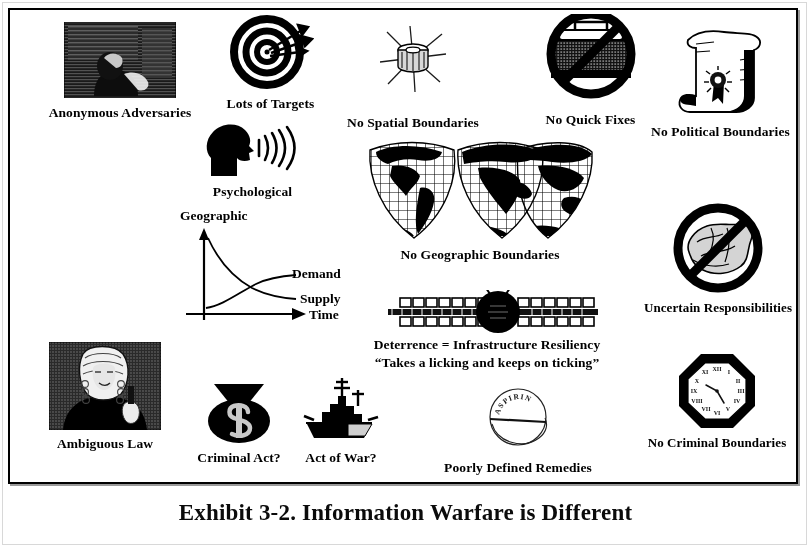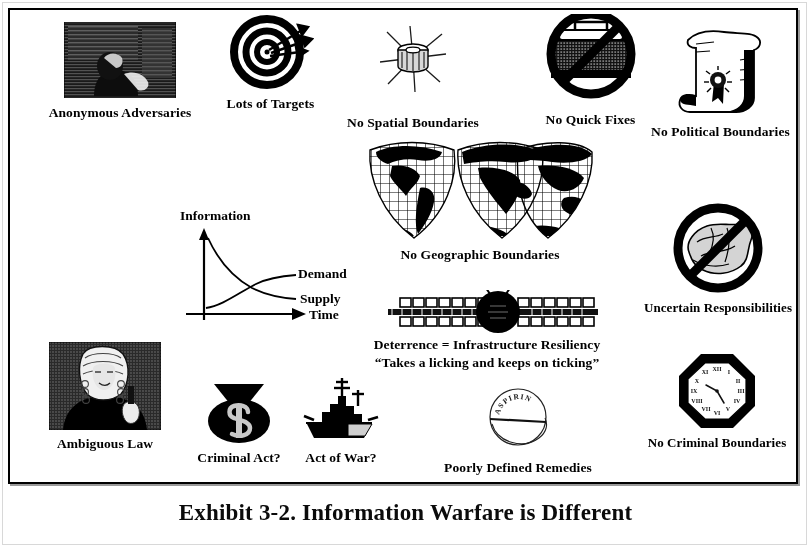--- a/index.html
+++ b/index.html
@@ -231,37 +231,53 @@
               <path d="M61 58 L66 58"></path>
             <path d="M45 64 L41 68"></path>
               <path d="M59 64 L63 68"></path>
           </g>
           <circle cx="52" cy="56" r="3.4" fill="#fff"></circle>
         </svg>
       </div>
       <div class="cap" style="margin-top:4px;text-align:center;">No Political Boundaries</div>
     </div>
 
+    <div class="item" style="left:182px; top:110px; width:125px;">
+      <div class="icon-wrap" style="width:108px;height:60px;">
+        <svg width="108" height="60" viewBox="0 0 108 60">
+          <path d="M12 58 L12 40 C6 34, 6 22, 14 14 C22 5, 38 4, 46 12 C52 18, 52 24, 50 28
+                   L55 33 L50 35 L51 42 C46 44, 40 43, 38 40 L38 58 Z" fill="#000"></path>
+          <g fill="none" stroke="#000" stroke-width="2.6" stroke-linecap="round">
+            <path d="M60 22 L60 38"></path>
+            <path d="M66 18 C70 26, 70 34, 66 42"></path>
+            <path d="M73 15 C79 25, 79 35, 73 45"></path>
+            <path d="M80 12 C88 24, 88 36, 80 48"></path>
+            <path d="M88 9 C98 23, 98 37, 88 51"></path>
+          </g>
+        </svg>
+      </div>
+      <div class="cap" style="margin-top:6px;">Psychological</div>
+    </div>
 
 
     <div class="chart-box" style="left:170px; top:200px; width:175px; height:125px;">
-      <div class="chart-label" style="left:2px; top:0px;">Information</div>
+      <div class="chart-label" style="left:2px; top:0px;">Geographic</div>
       <svg width="175" height="125" viewBox="0 0 175 125" style="position:absolute;left:0;top:0;">
 
         <path d="M26 112 L26 28" stroke="#000" stroke-width="2.2"></path>
         <path d="M26 20 L21 32 L31 32 Z" fill="#000"></path>
 
         <path d="M8 106 L118 106" stroke="#000" stroke-width="2.2"></path>
         <path d="M128 106 L114 100 L114 112 Z" fill="#000"></path>
 
         <path d="M28 100 C44 98, 62 84, 78 76 C90 70, 104 68, 118 67" fill="none" stroke="#000" stroke-width="1.8"></path>
 
         <path d="M30 30 C40 52, 56 70, 74 80 C90 88, 104 90, 118 91" fill="none" stroke="#000" stroke-width="1.8"></path>
       </svg>
-      <div class="chart-label" style="left:120px; top:58px;">Demand</div>
+      <div class="chart-label" style="left:114px; top:58px;">Demand</div>
       <div class="chart-label" style="left:122px; top:83px;">Supply</div>
       <div class="chart-label" style="left:131px; top:99px;">Time</div>
     </div>
 
     <div class="item" style="left:352px; top:130px; width:240px;">
       <div class="icon-wrap" style="width:236px;height:105px;">
         <svg width="236" height="105" viewBox="0 0 236 105">
           <defs>
             <pattern id="grid" width="9" height="9" patternUnits="userSpaceOnUse">
               <rect width="9" height="9" fill="#fff"></rect>

